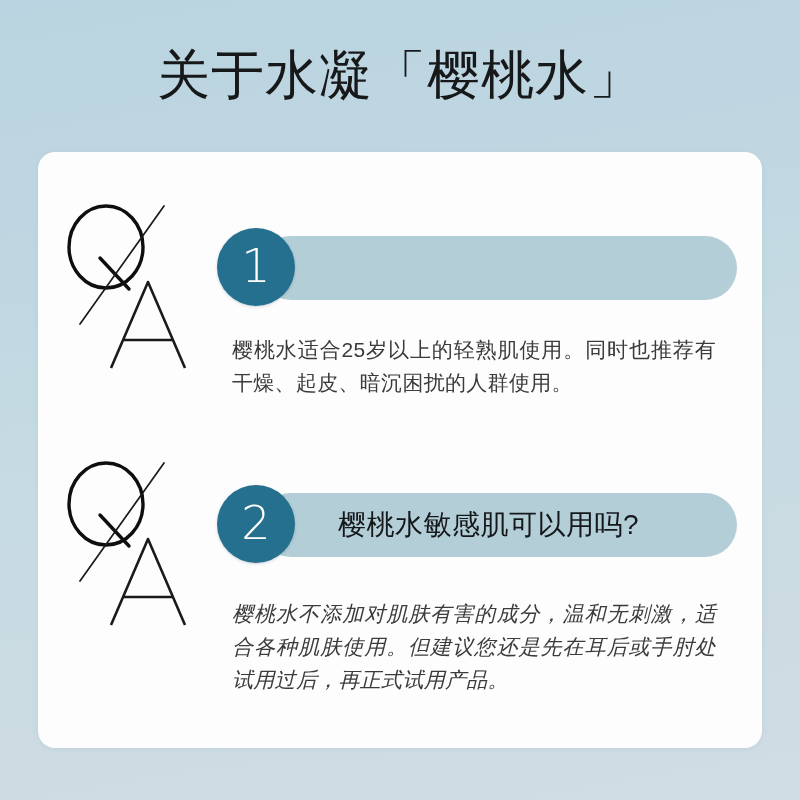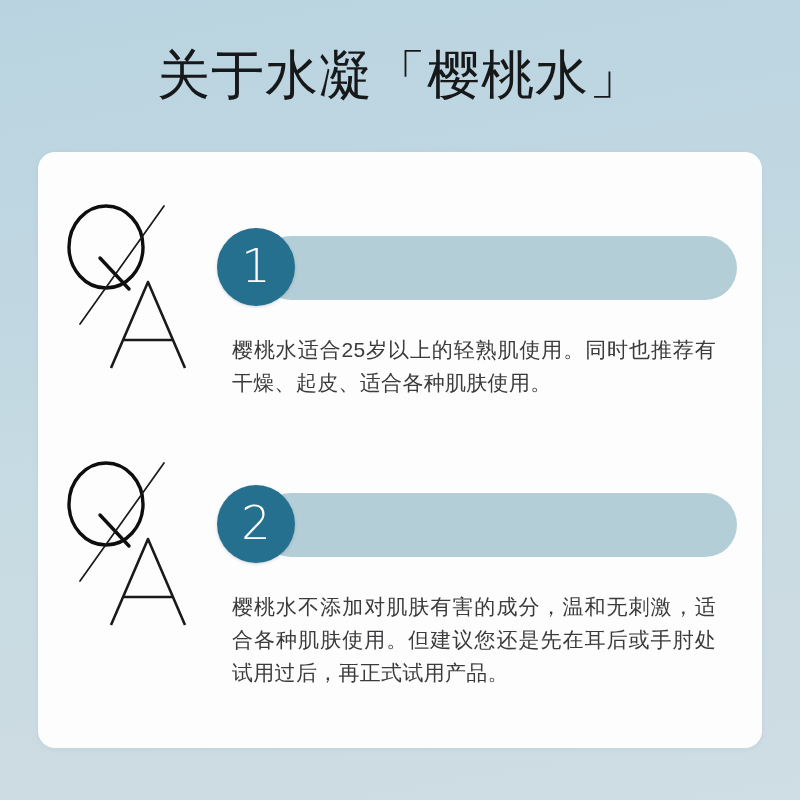--- a/index.html
+++ b/index.html
@@ -128,21 +128,21 @@
     left: 194px;
     width: 484px;
     font-size: 21px;
     line-height: 33px;
     color: #3b3b3d;
     letter-spacing: 0.3px;
     text-align: justify;
     user-select: none;
   }
   #qa-block-1 .a-text { top: 133px; }
-  #qa-block-2 .a-text { top: 133px; }
+  #qa-block-2 .a-text { top: 140px; font-style: italic; }
 </style>
 </head>
 <body>
 
 <div id="page">
 
   <div id="title">关于水凝「樱桃水」</div>
 
   <div id="card">
 
@@ -158,39 +158,40 @@
         </svg>
       </div>
 
       <div class="q-row">
         <div class="q-pill"></div>
         <div class="q-num">
           <span>1</span>
         </div>
       </div>
 
-      <div class="a-text">樱桃水适合25岁以上的轻熟肌使用。同时也推荐有干燥、起皮、适合各种肌肤使用。</div>
+      <div class="a-text">樱桃水适合25岁以上的轻熟肌使用。同时也推荐有干燥、起皮、暗沉困扰的人群使用。</div>
     </div>
 
     <div class="qa-block" id="qa-block-2">
 
       <div class="qa-mark">
         <svg width="132" height="176" viewBox="0 0 132 176" xmlns="http://www.w3.org/2000/svg">
           <ellipse cx="42" cy="47" rx="37" ry="41" fill="none" stroke="#0e0e0e" stroke-width="3.4"></ellipse>
           <line x1="36" y1="58" x2="65" y2="89" stroke="#0e0e0e" stroke-width="3.4" stroke-linecap="round"></line>
           <line x1="100" y1="6" x2="16" y2="124" stroke="#1a1a1a" stroke-width="1.7" stroke-linecap="round"></line>
           <path d="M47 168 L84 82 L121 168" fill="none" stroke="#1a1a1a" stroke-width="2.6" stroke-linejoin="round"></path>
           <line x1="60" y1="140" x2="108" y2="140" stroke="#1a1a1a" stroke-width="2.6"></line>
         </svg>
       </div>
 
       <div class="q-row">
         <div class="q-pill"></div>
         <div class="q-num">
           <span>2</span>
         </div>
+        <div class="q-text">樱桃水敏感肌可以用吗?</div>
       </div>
 
       <div class="a-text">樱桃水不添加对肌肤有害的成分，温和无刺激，适合各种肌肤使用。但建议您还是先在耳后或手肘处试用过后，再正式试用产品。</div>
     </div>
 
   </div>
 </div>
 
 </body></html>

